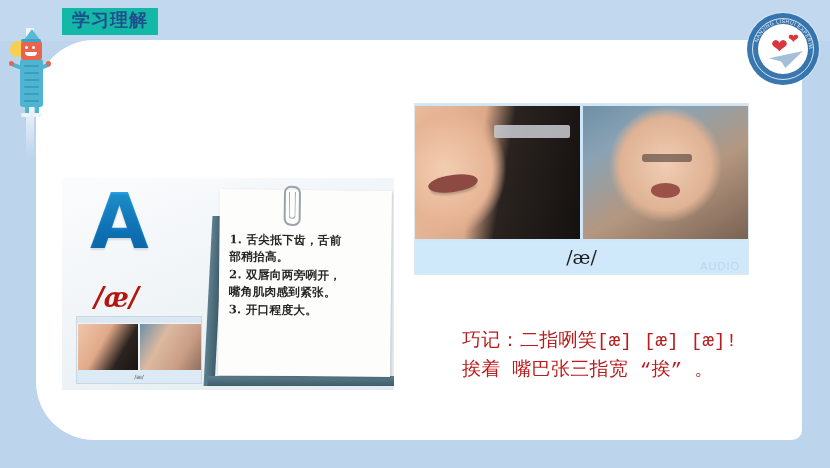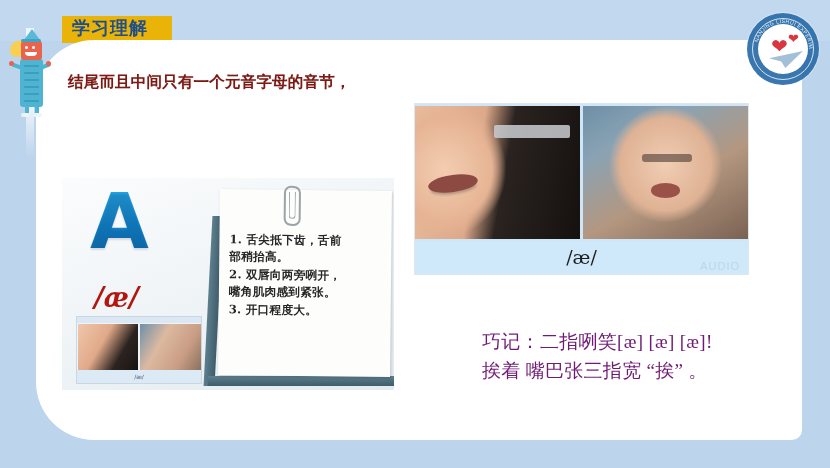--- a/index.html
+++ b/index.html
@@ -10,23 +10,23 @@
     position:relative;
   }
   .slide{position:absolute;inset:0;background:#bcd4ec;}
 
   
   .header-band{
     position:absolute;left:0;top:0;width:830px;height:41px;
     background:#c2d8ef;
   }
   .tag-badge{
-    position:absolute;left:62px;top:16px;
-    background:#eab308;
-    padding:2px 24px 3px 10px;
+    position:absolute;left:62px;top:8px;
+    background:#14b8a6;
+    padding:2px 10px 3px 10px;
     font-size:18px;font-weight:bold;color:#1f4e8c;
     letter-spacing:1px;
     line-height:1.2;
   }
   .header-title{
     position:absolute;left:0;top:7px;width:830px;
     text-align:center;
     font-size:20px;font-weight:bold;color:#ffffff;
     letter-spacing:.3px;
     text-shadow:0 1px 1px rgba(120,150,185,.45);
@@ -233,23 +233,23 @@
     font-size:19px;line-height:33px;text-align:center;
     font-family:"DejaVu Serif","Liberation Serif",serif;
   }
   .vp-wm{
     position:absolute;right:8px;bottom:2px;font-size:11px;color:#bcd6ea;
     font-family:"Liberation Sans",sans-serif;letter-spacing:1px;
   }
 
   
   .mnemonic{
-    position:absolute;left:482px;top:327px;width:300px;z-index:20;
-    color:#701a75;font-size:19px;line-height:1.55;
-    font-family:Liberation Serif, serif;
+    position:absolute;left:462px;top:327px;width:300px;z-index:20;
+    color:#b91c1c;font-size:19px;line-height:1.55;
+    font-family:Liberation Mono, monospace;
     letter-spacing:.3px;
   }
 </style>
 </head>
 <body>
 
 <div class="slide">
 
   <div class="header-band"></div>
 
@@ -298,21 +298,20 @@
     <div class="m-head">
       <div class="m-eye l"></div>
       <div class="m-eye r"></div>
       <div class="m-mouth"></div>
     </div>
     <div class="m-hat"></div>
     <div class="m-hat-b"></div>
   </div>
 
   <div class="definition">
-    <div>结尾而且中间只有一个元音字母的音节，</div>
   </div>
 
   <div class="photo-card">
     <div class="pc-bg"></div>
     <div class="pc-A">A</div>
     <div class="pc-ipa">/æ/</div>
 
     <div class="pc-thumbs">
       <div class="pc-th-bar"></div>
       <div class="pc-th-l"></div>

